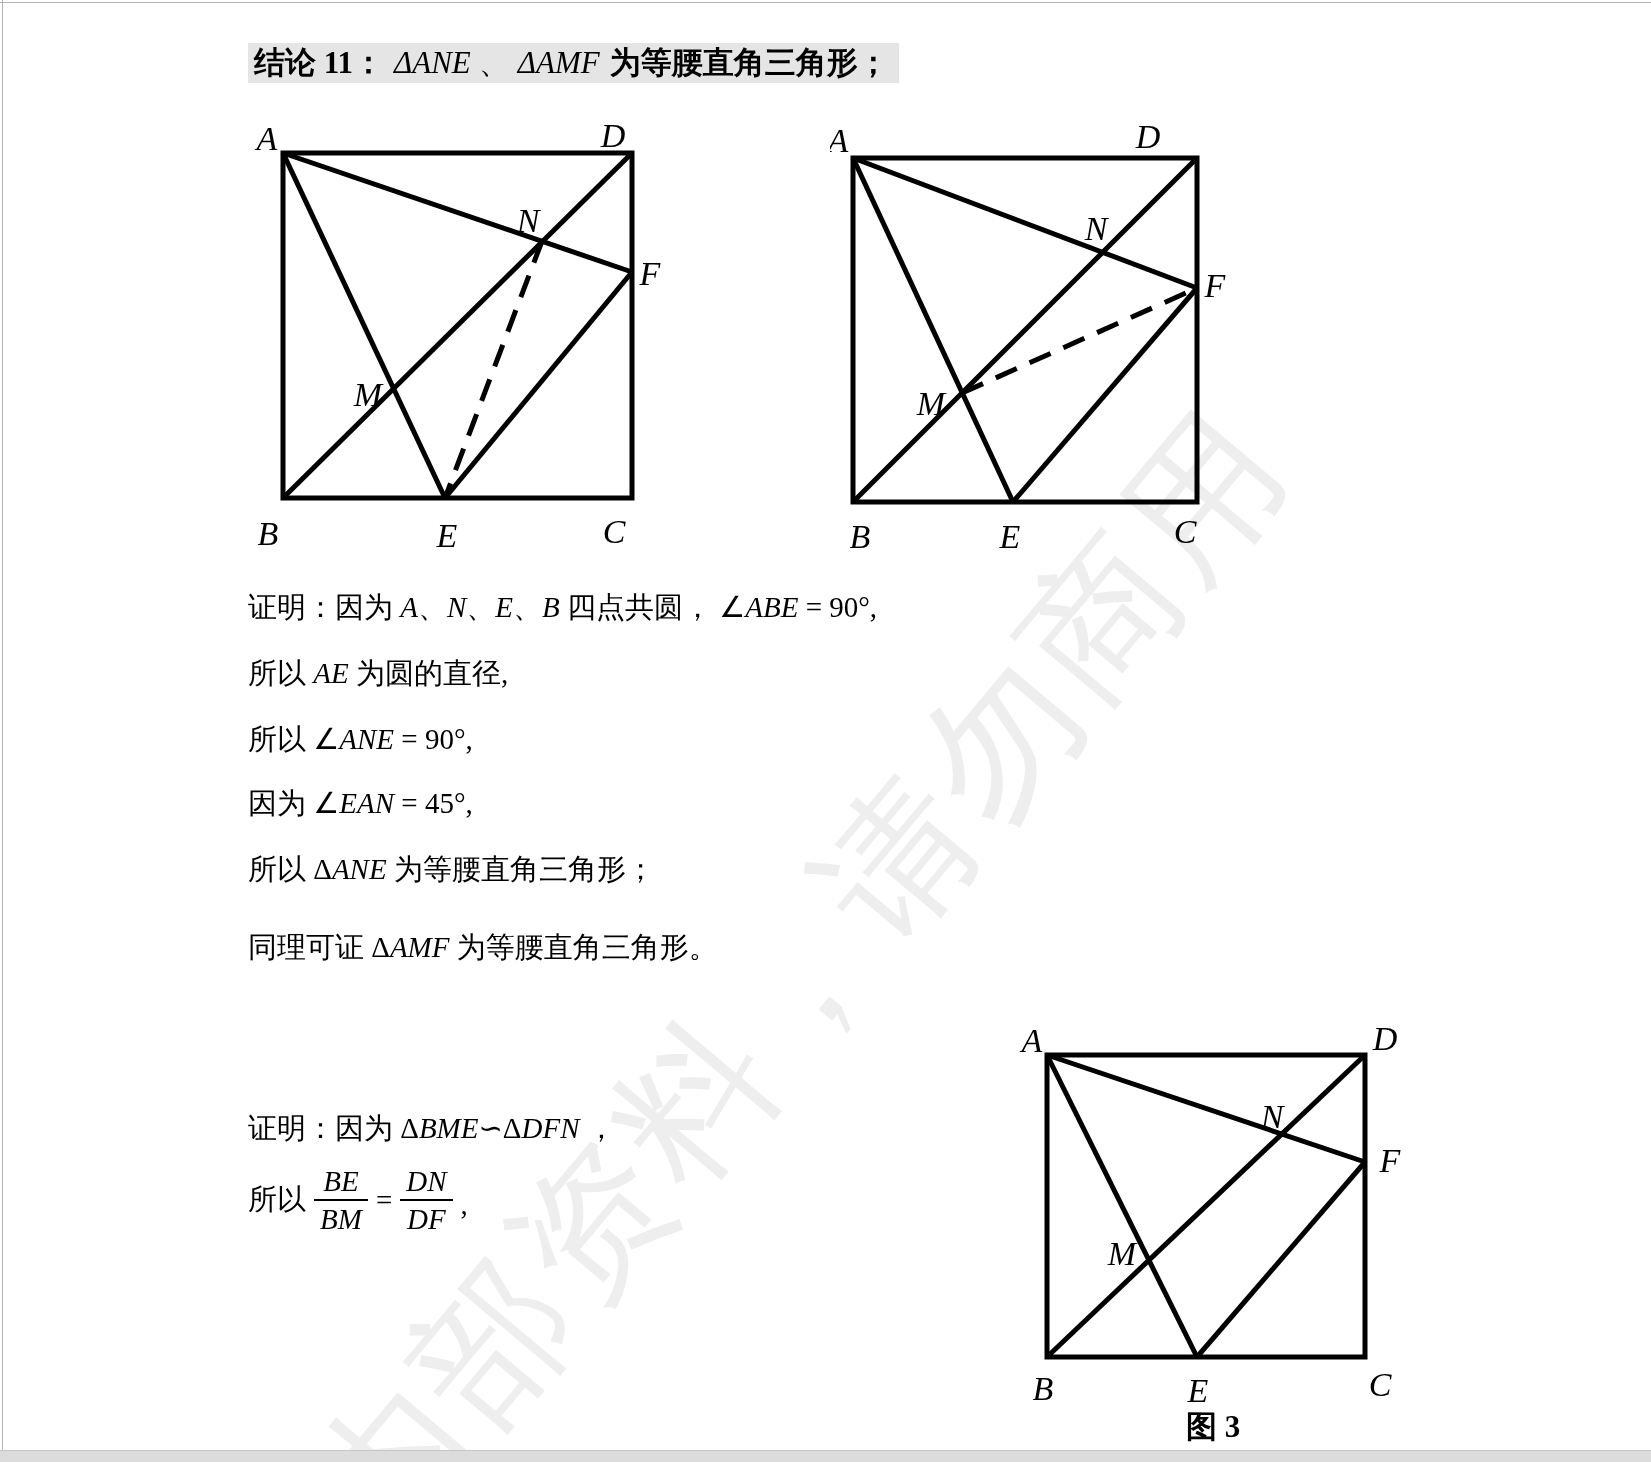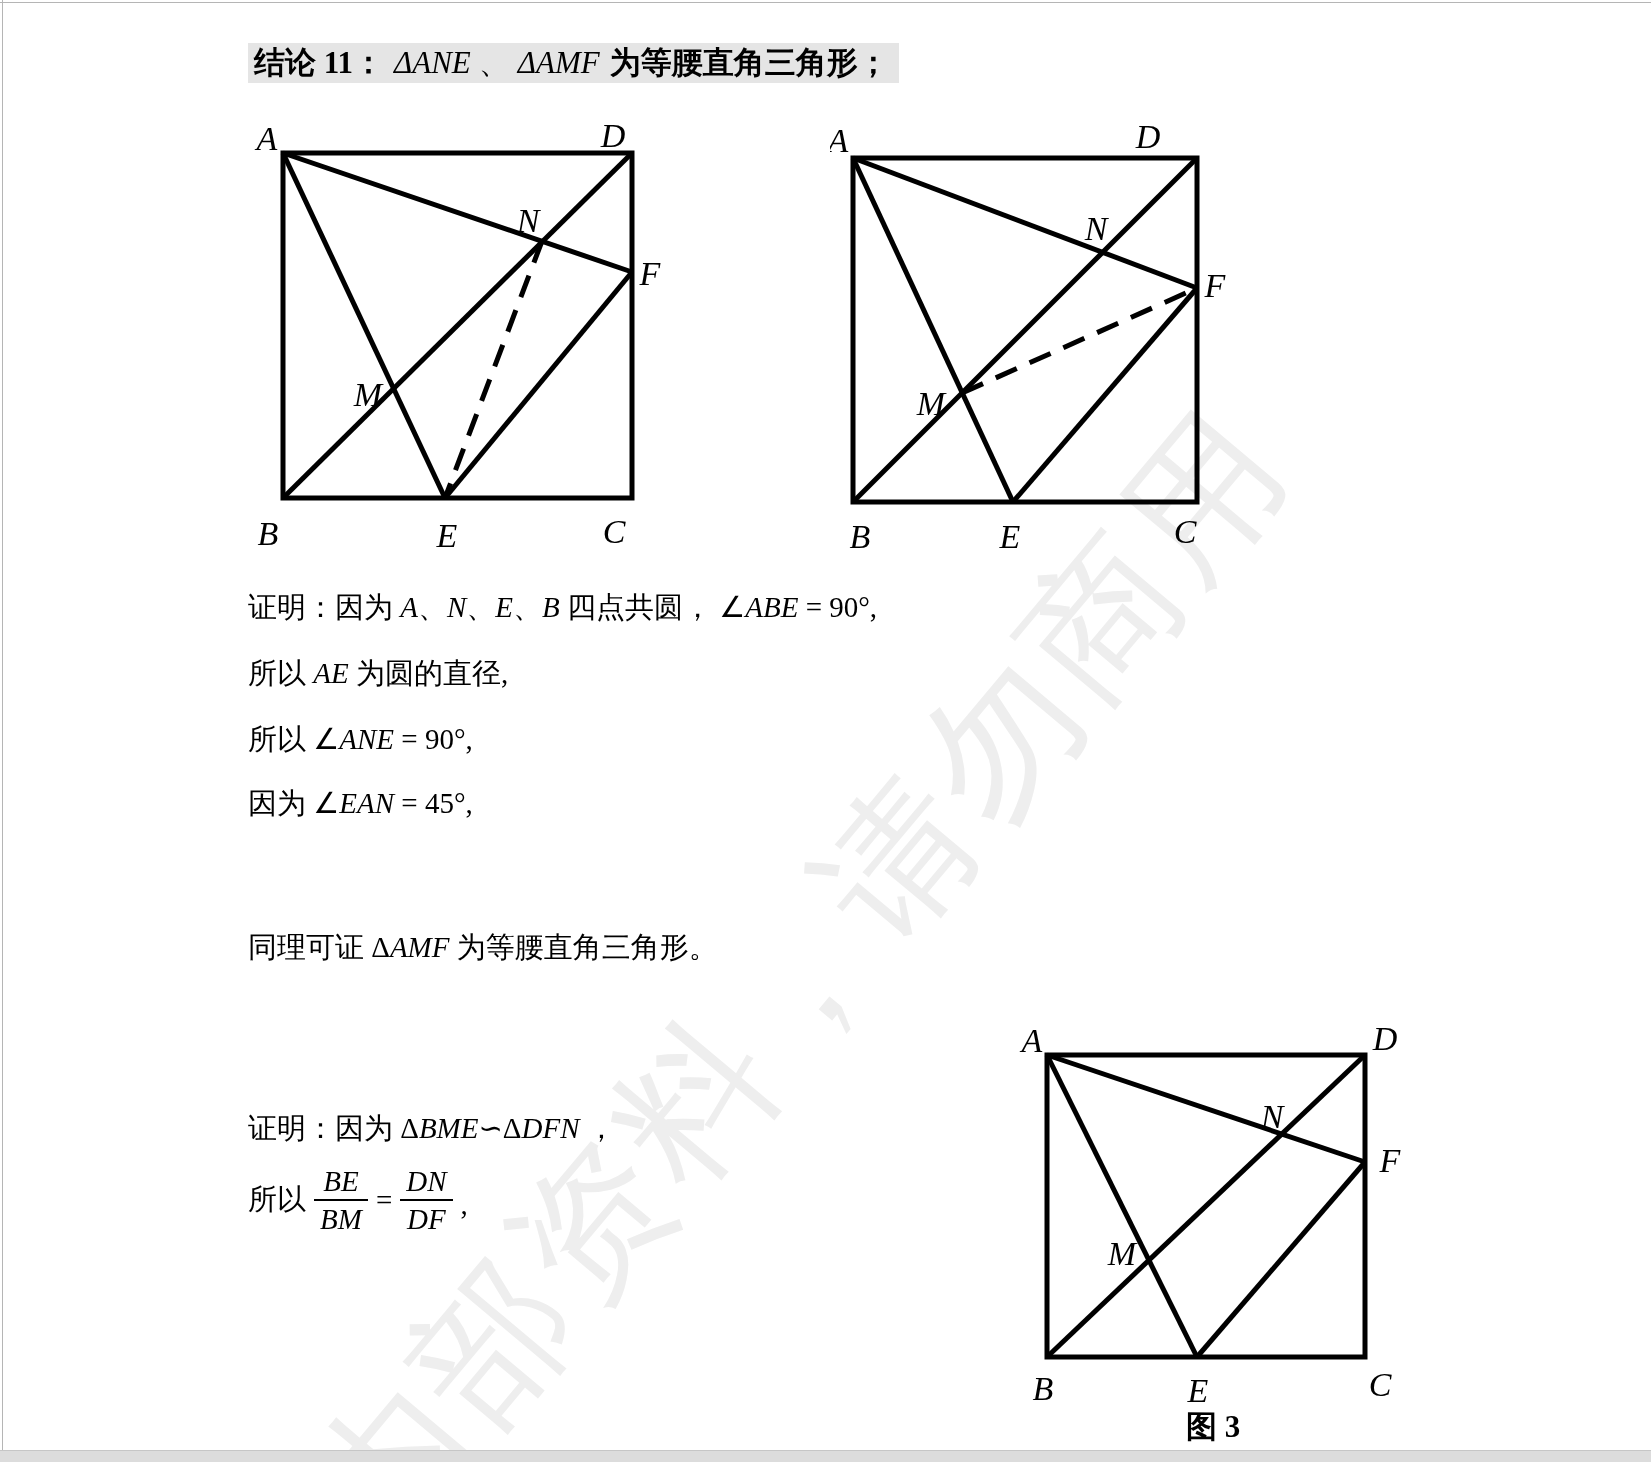--- a/index.html
+++ b/index.html
@@ -101,20 +101,21 @@
   </svg>
 
   <div class="line" style="top:589px;"><span>证明：因为 </span><span class="mi">A</span><span>、</span><span class="mi">N</span><span>、</span><span class="mi">E</span><span>、</span><span class="mi">B</span><span> 四点共圆， </span><span class="mr">∠</span><span class="mi">ABE</span><span class="mr"> = 90°,</span></div>
 
   <div class="line" style="top:655px;"><span>所以 </span><span class="mi">AE</span><span> 为圆的直径,</span></div>
 
   <div class="line" style="top:721px;"><span>所以 </span><span class="mr">∠</span><span class="mi">ANE</span><span class="mr"> = 90°,</span></div>
 
   <div class="line" style="top:785px;"><span>因为 </span><span class="mr">∠</span><span class="mi">EAN</span><span class="mr"> = 45°,</span></div>
 
+  <div class="line" style="top:851px;"><span>所以 </span><span class="mr">Δ</span><span class="mi">ANE</span><span> 为等腰直角三角形；</span></div>
 
   <div class="line" style="top:929px;"><span>同理可证 </span><span class="mr">Δ</span><span class="mi">AMF</span><span> 为等腰直角三角形。</span></div>
 
 
   <div class="line" style="top:1110px;"><span>证明：因为 </span><span class="mr">Δ</span><span class="mi">BME</span><span class="mr">∽</span><span class="mr">Δ</span><span class="mi">DFN</span><span> ，</span></div>
 
   <div class="fline" style="top:1163px;">
       <span>所以 </span>
       <span class="frac">
         <span class="num">BE</span>

